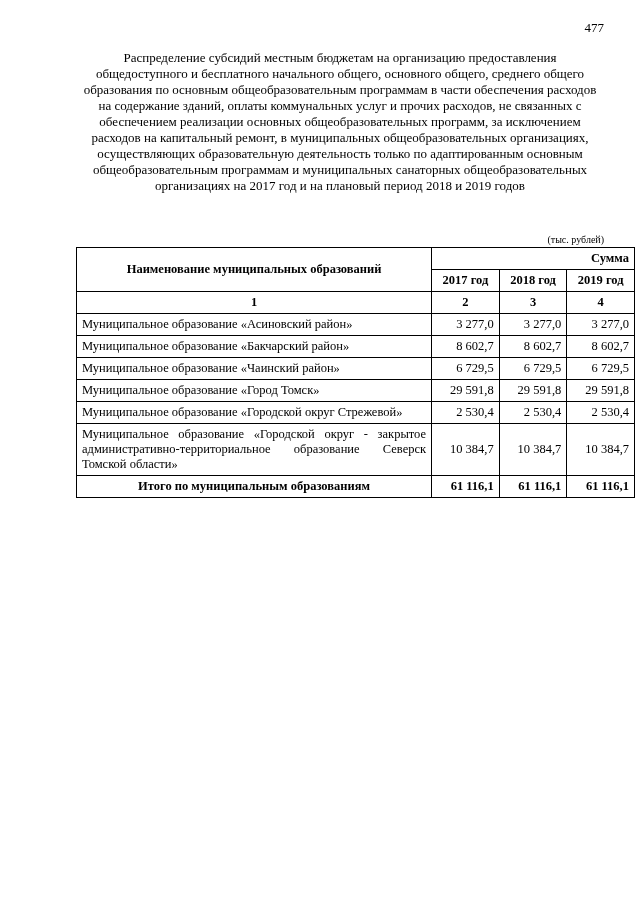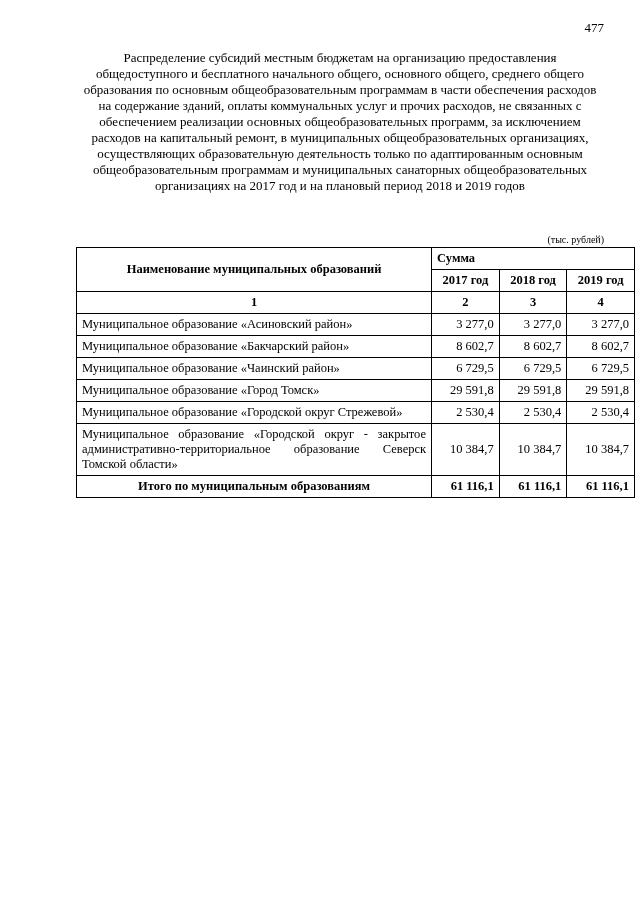--- a/index.html
+++ b/index.html
@@ -51,21 +51,21 @@
     border: 1px solid #000;
     padding: 3px 5px;
     vertical-align: middle;
   }
   th.name-head {
     width: 336px;
     text-align: center;
     font-weight: bold;
   }
   th.sum-head {
-    text-align: left;
+    text-align: right;
     font-weight: bold;
   }
   th.year-head {
     width: 64px;
     text-align: center;
     font-weight: bold;
   }
   td.col-num {
     text-align: center;
     font-weight: bold;

